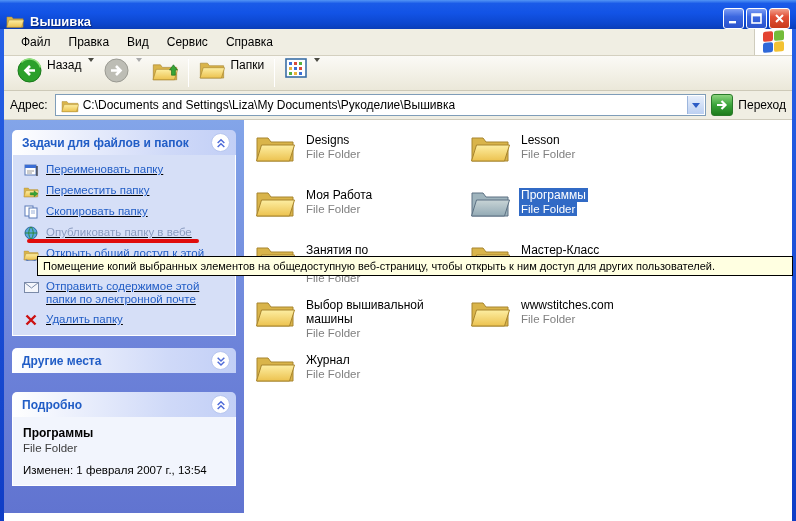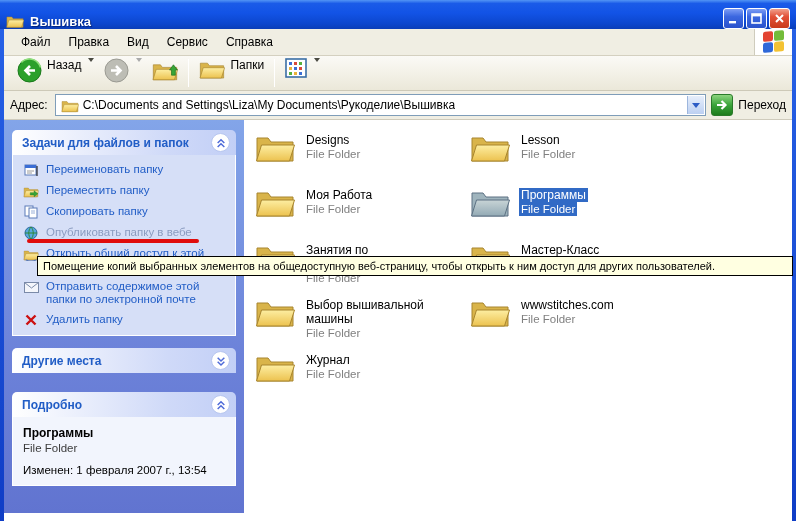--- a/index.html
+++ b/index.html
@@ -92,21 +92,21 @@
   .panel { position:absolute; left:8px; width:224px; border-radius:5px 5px 0 0; }
   .panel-hdr {
     height:25px; border-radius:5px 5px 0 0;
     background:linear-gradient(90deg,#ffffff 0%, #cfd9f8 70%, #c2cff6 100%);
     display:flex; align-items:center; justify-content:space-between;
     padding:0 6px 0 10px;
   }
   .panel-hdr .ptitle { color:#215dc6; font-weight:bold; font-size:12px; }
   .chev { width:19px; height:19px; border-radius:50%; background:#fff; border:1px solid #b7c6ef;
     display:flex; align-items:center; justify-content:center; }
-  .panel-body { background:#d6dff7; border:1px solid #fff; border-top:none; padding:8px 6px 8px 10px; }
+  .panel-body { background:#d6dff7; border:1px solid #fff; border-top:none; padding:8px 6px 8px 10px;text-decoration:underline; }
   .task { display:flex; gap:7px; margin-bottom:7px; align-items:flex-start; }
   .task:last-child { margin-bottom:0; }
   .task .ticon { flex:0 0 16px; height:14px; display:flex; align-items:center; justify-content:center; }
   .task .tlabel { color:#215dc6; font-size:11.5px; line-height:13px; max-width:182px; }
   .task.hovered .tlabel { color:#8b9cc0; }
   .details-body { background:#f2f5fd; border:1px solid #fff; border-top:none; padding:9px 10px; }
   .details-body .dname { font-weight:bold; color:#000; font-size:12px; }
   .details-body .dtype { color:#3c3c3c; font-size:11.5px; margin-top:2px; }
   .details-body .dmod { color:#000; font-size:11.5px; margin-top:10px; }
 

